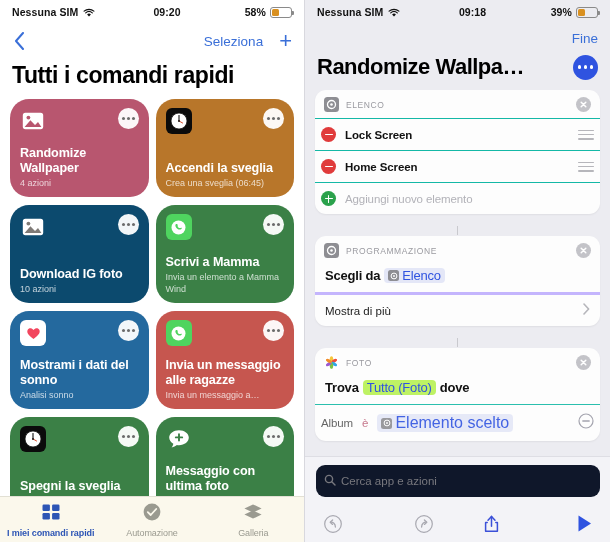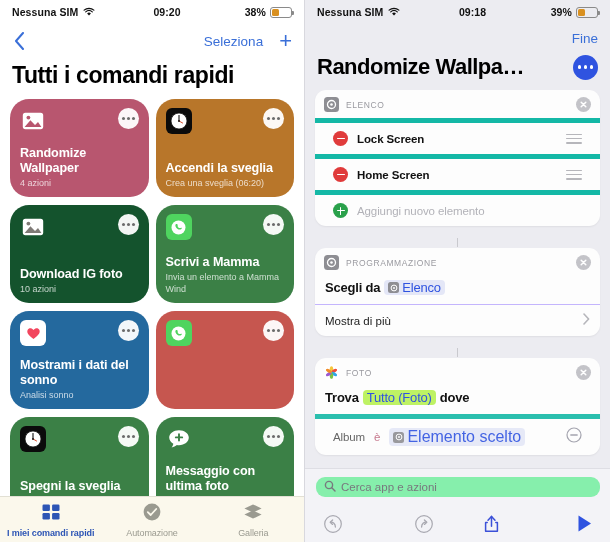--- a/index.html
+++ b/index.html
@@ -35,21 +35,21 @@
   .statusbar {
     height: 24px;
     display: flex;
     align-items: center;
     padding: 0 12px;
     font-size: 10.5px;
     font-weight: bold;
     color: #111;
     letter-spacing: 0.1px;
   }
-  .sb-left { display: flex; align-items: center; gap: 5px; }
+  .sb-left { display: flex; align-items: flex-end; gap: 5px; }
   .sb-center { flex: 1; text-align: center; padding-right: 6px; }
   .sb-right { display: flex; align-items: center; gap: 4px; }
   .wifi-ico { display: inline-block; width: 12px; height: 10px; position: relative; }
   .wifi-ico svg { display:block; }
   .batt {
     width: 22px; height: 11px;
     border: 1.2px solid #8a8a8a;
     border-radius: 3px;
     position: relative;
     display: inline-block;
@@ -229,22 +229,22 @@
   .close-circ {
     width: 15px; height: 15px; border-radius: 50%;
     background: #c3c3c8;
     display: flex; align-items: center; justify-content: center;
     flex: none; cursor: pointer;
   }
   .close-circ svg { display: block; }
 
   .ac-row {
     display: flex; align-items: center;
-    padding: 8px 18px;
-    border-top: 5px solid #14b8a6;
+    padding: 8px 6px;
+    border-top: 1px solid #14b8a6;
     gap: 9px;
     min-height: 31px;
   }
   .minus-circ {
     width: 15px; height: 15px; border-radius: 50%;
     background: #e03b3b; flex: none;
     display: flex; align-items: center; justify-content: center;
     cursor: pointer;
   }
   .plus-circ {
@@ -281,21 +281,21 @@
   }
   .token-ico {
     width: 11px; height: 11px; border-radius: 2.5px;
     background: #8e8e93; display:flex; align-items:center; justify-content:center; flex:none;
   }
   .token.plain-blue { background: #bef264; }
 
   .ac-more {
     display: flex; align-items: center; justify-content: space-between;
     padding: 8px 10px;
-    border-top: 1px solid #c4b5fd;
+    border-top: 3px solid #c4b5fd;
     font-size: 11.5px;
     color: #222;
     cursor: pointer;
   }
   .chev-r { color: #b6b6bb; font-size: 13px; }
 
   .connector {
     width: 1.5px; height: 9px;
     background: #c9c9ce;
     margin: -10px auto 1px auto;
@@ -304,23 +304,23 @@
   
   .search-panel {
     position: absolute;
     left: 0; bottom: 37px;
     width: 306px;
     background: rgba(243,243,248,0.93);
     padding: 8px 11px 8px 11px;
     border-top: 1px solid #dedee4;
   }
   .search-box {
-    background: #86efac;
+    background: #0f172a;
     border-radius: 9px;
-    height: 20px;
+    height: 32px;
     display: flex; align-items: center;
     gap: 5px;
     padding: 0 8px;
     cursor: text;
   }
   .search-ph { color: #78787e; font-size: 11.5px; }
 
   .bottom-toolbar {
     position: absolute;
     left: 0; bottom: 0;
@@ -345,21 +345,21 @@
         <span class="wifi-ico">
           <svg width="12" height="10" viewBox="0 0 12 10">
               <path d="M6 8.6 L4.1 6.4 a3 3 0 0 1 3.8 0 Z" fill="#111"></path>
               <path d="M2.7 4.9 a5 5 0 0 1 6.6 0" stroke="#111" stroke-width="1.2" fill="none" stroke-linecap="round"></path>
               <path d="M1.1 3.1 a7.6 7.6 0 0 1 9.8 0" stroke="#111" stroke-width="1.2" fill="none" stroke-linecap="round"></path>
             </svg>
         </span>
       </div>
       <div class="sb-center">09:20</div>
       <div class="sb-right">
-        <span>38%</span>
+        <span>58%</span>
         <span class="batt">
             <span class="fill" style="width:7px"></span>
           </span>
       </div>
     </div>
 
     <div class="navbar-left">
       <div class="chev-back">
         <svg width="11" height="18" viewBox="0 0 11 18">
             <path d="M9 1 L2 9 L9 17" stroke="#3a6fd8" stroke-width="2" fill="none" stroke-linecap="round" stroke-linejoin="round"></path>
@@ -408,25 +408,25 @@
               </svg>
           </div>
           <div class="dots-btn">
               <i></i>
               <i></i>
               <i></i>
             </div>
         </div>
         <div class="card-bottom">
           <div class="card-title">Accendi la sveglia</div>
-          <div class="card-sub">Crea una sveglia (06:20)</div>
-        </div>
-      </div>
-
-      <div class="card" style="background:#14532d">
+          <div class="card-sub">Crea una sveglia (06:45)</div>
+        </div>
+      </div>
+
+      <div class="card" style="background:#0c4a6e">
         <div class="card-top">
           <div class="app-glyph glyph-plain">
             <svg width="22" height="18" viewBox="0 0 22 18">
                 <rect x="0.8" y="0.8" width="20.4" height="16.4" rx="2.6" fill="#fff"></rect>
                 <circle cx="6.4" cy="5.6" r="1.9" fill="#7f7a76"></circle>
                 <path d="M2.6 15 L8.4 8.2 L13 13 L16 10 L19.4 15 Z" fill="#7f7a76"></path>
               </svg>
           </div>
           <div class="dots-btn">
               <i></i>
@@ -485,20 +485,24 @@
             <svg width="17" height="17" viewBox="0 0 17 17">
                 <circle cx="8.5" cy="8.5" r="7" fill="#fff"></circle>
                 <path d="M5.6 5.4 c1 -0.9 2.4 0.1 2.1 1 c-0.3 0.9 0.6 2.3 1.6 2.6 c0.9 0.3 1.9 -1 2.6 0.1 c-0.6 1.8 -3 2 -4.6 0.6 C5.7 8.3 4.9 6.3 5.6 5.4 Z" fill="#4fd45f"></path>
               </svg>
           </div>
           <div class="dots-btn">
               <i></i>
               <i></i>
               <i></i>
             </div>
+        </div>
+        <div class="card-bottom">
+          <div class="card-title">Invia un messaggio alle ragazze</div>
+          <div class="card-sub">Invia un messaggio a…</div>
         </div>
       </div>
 
       <div class="card" style="background:#3b8046">
         <div class="card-top">
           <div class="app-glyph" style="background:#0b0b0b">
             <svg width="20" height="20" viewBox="0 0 20 20">
                 <circle cx="10" cy="10" r="8" fill="#fff"></circle>
                 <circle cx="10" cy="10" r="8" fill="none" stroke="#111" stroke-width="0.8"></circle>
                 <path d="M10 10 L10 4.6" stroke="#111" stroke-width="1.1" stroke-linecap="round"></path>

